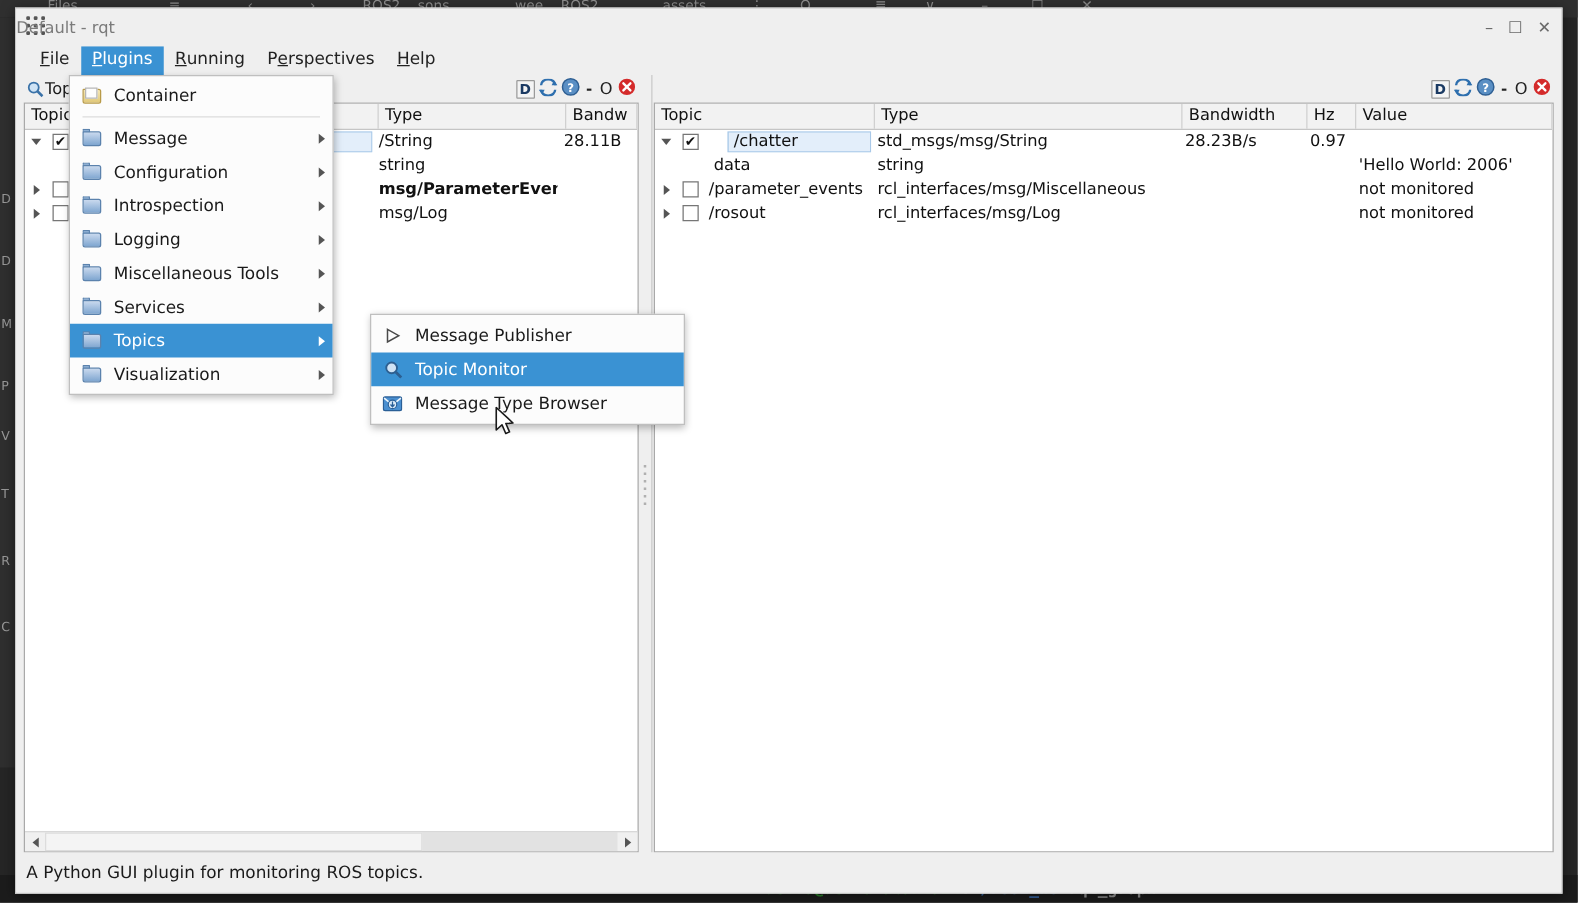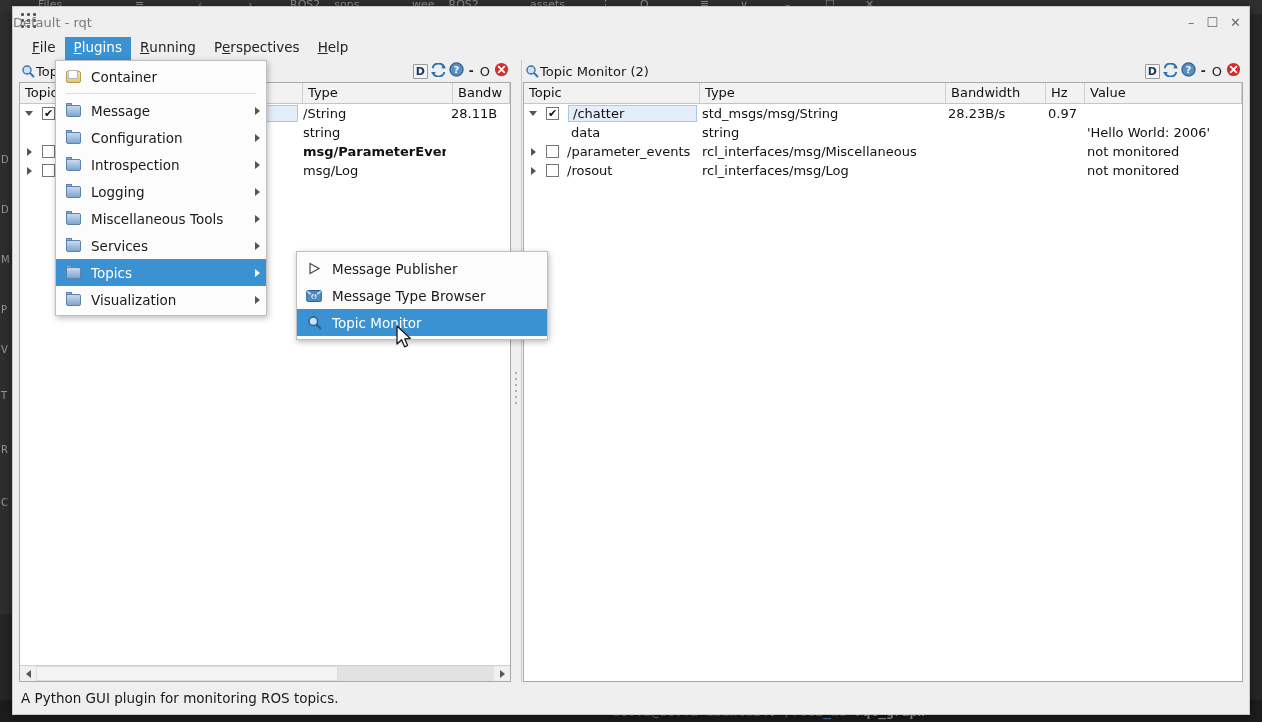--- a/index.html
+++ b/index.html
@@ -122,21 +122,21 @@
   .arrow-cell { width: 18px; display: flex; justify-content: center; align-items: center; }
   .tri-down { width:0;height:0;border-left:4.5px solid transparent;border-right:4.5px solid transparent;border-top:5px solid #555; }
   .tri-right { width:0;height:0;border-top:4.5px solid transparent;border-bottom:4.5px solid transparent;border-left:5px solid #555; }
   .cb {
     width: 13px; height: 13px; border: 1px solid #767676;
     background: #fff; display: inline-flex; align-items: center;
     justify-content: center; font-size: 11px; color: #111; line-height: 1;
   }
   .cb-cell { width: 20px; display: flex; justify-content: flex-start; padding-left: 4px; }
   .topic-name.selected {
-    background: #e3eefa; border: 1px solid #a9c9e8; margin-left: 1px;
+    background: #e3eefa; border: 1px solid #a9c9e8; margin-left: 15px;
     padding: 0 4px; height: 17px; display: flex; align-items: center;
   }
 
   
   .hscroll {
     position: absolute; left: 0; right: 0; bottom: 0; height: 16px;
     background: #f0f0f0; border-top: 1px solid #cfcfcf; display: flex;
     align-items: center;
   }
   .hs-btn {
@@ -406,29 +406,20 @@
           <i></i>
           <i></i>
           <i></i>
           <i></i>
           <i></i>
         </div>
       <div class="line"></div>
     </div>
 
     <div class="dock" style="left:510px; top:0; right:6px; bottom:0;">
-      <div class="dock-title">
-        <span class="mag">
-          <svg width="14" height="14" viewBox="0 0 14 14">
-              <circle cx="6" cy="6" r="4" fill="#cfe3f5" stroke="#3a72a8" stroke-width="1.4"></circle>
-              <line x1="9" y1="9" x2="13" y2="13" stroke="#3a72a8" stroke-width="2"></line>
-            </svg>
-        </span>
-        <span>Topic Monitor (2)</span>
-      </div>
       <div class="dock-tools">
         <span class="tool-d">D</span>
         <span>
           <svg width="15" height="14" viewBox="0 0 16 14">
               <path d="M2 5 A6 5 0 0 1 14 5" fill="none" stroke="#2e6fae" stroke-width="2"></path>
               <path d="M14 9 A6 5 0 0 1 2 9" fill="none" stroke="#2e6fae" stroke-width="2"></path>
               <polygon points="13,1 16,5 11,5" fill="#2e6fae"></polygon>
               <polygon points="3,13 0,9 5,9" fill="#2e6fae"></polygon>
             </svg>
         </span>
@@ -628,41 +619,41 @@
 
     <div class="mrow" style="height:27px;">
       <span class="micon">
         <svg width="13" height="13" viewBox="0 0 13 13">
             <polygon points="2,1.5 11,6.5 2,11.5" fill="none" stroke="#4a4a4a" stroke-width="1.2"></polygon>
           </svg>
       </span>
       <span class="mlabel">Message Publisher</span>
     </div>
 
+    <div class="mrow sel" style="height:27px;">
+      <span class="micon">
+        <svg width="15" height="15" viewBox="0 0 15 15">
+            <circle cx="6.3" cy="6.3" r="4.3" fill="#cfe3f5" stroke="#2d5f90" stroke-width="1.5"></circle>
+            <line x1="9.6" y1="9.6" x2="14" y2="14" stroke="#2d5f90" stroke-width="2.2"></line>
+          </svg>
+      </span>
+      <span class="mlabel">Topic Monitor</span>
+    </div>
+
     <div class="mrow" style="height:27px;">
       <span class="micon">
         <svg width="16" height="14" viewBox="0 0 16 14">
             <rect x="0.7" y="1.5" width="14.6" height="11" rx="1.5" fill="#4a8fd0" stroke="#2a5f96" stroke-width="1"></rect>
             <path d="M1.3 2.5 L8 8 L14.7 2.5" fill="none" stroke="#eaf3fb" stroke-width="1.3"></path>
             <circle cx="8" cy="7.5" r="3.4" fill="#dbeaf8" stroke="#2a5f96" stroke-width=".9"></circle>
             <path d="M8 5.2 v4 M6.4 7.6 L8 9.4 L9.6 7.6" stroke="#2a5f96" stroke-width="1" fill="none"></path>
           </svg>
       </span>
       <span class="mlabel">Message Type Browser</span>
     </div>
-
-    <div class="mrow sel" style="height:27px;">
-      <span class="micon">
-        <svg width="15" height="15" viewBox="0 0 15 15">
-            <circle cx="6.3" cy="6.3" r="4.3" fill="#cfe3f5" stroke="#2d5f90" stroke-width="1.5"></circle>
-            <line x1="9.6" y1="9.6" x2="14" y2="14" stroke="#2d5f90" stroke-width="2.2"></line>
-          </svg>
-      </span>
-      <span class="mlabel">Topic Monitor</span>
-    </div>
   </div>
 
   <div id="cursor">
     <svg width="18" height="26" viewBox="0 0 18 26">
       <polygon points="1,1 1,19 5.6,14.8 8.6,21.8 11.6,20.5 8.7,13.8 14.4,13.4" fill="#ffffff" stroke="#1a1a1a" stroke-width="1.3" stroke-linejoin="round"></polygon>
     </svg>
   </div>
 
 </div>
 

